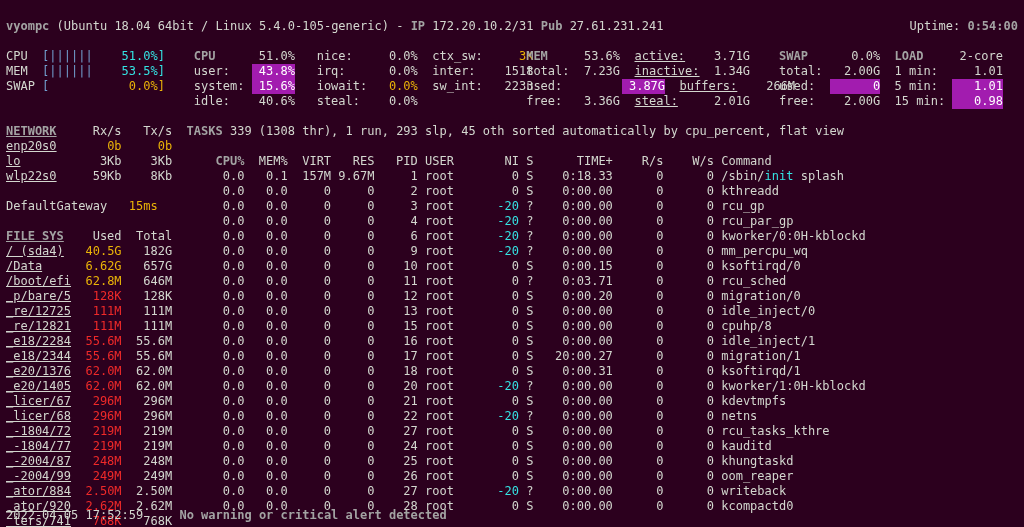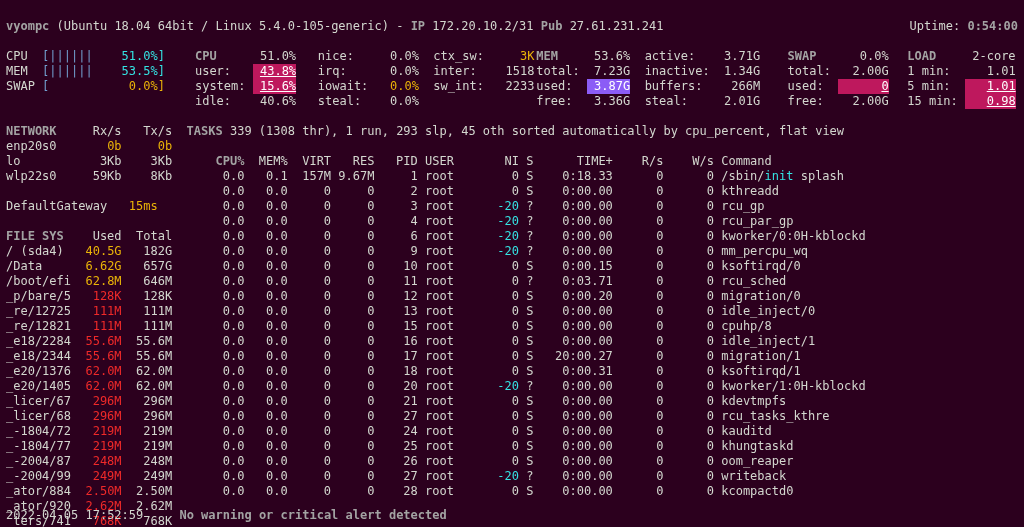--- a/index.html
+++ b/index.html
@@ -1,38 +1,38 @@
 <!DOCTYPE html>
 <html><head>
 <meta charset="utf-8">
 <style>
   html,body{margin:0;padding:0;background:#2c001e;color:#d3d7cf;font-family:"DejaVu Sans Mono","Liberation Mono",monospace;font-size:12px;line-height:15px;width:1024px;height:527px;overflow:hidden;}
   .white{color:#a3a3a3;font-weight:bold;}
   .cyan{color:#34e2e2;}
   .green{color:#eab308;}
   .red{color:#ef2929;}
-  .hl-green{background:#be185d;color:#fff;text-decoration:underline;}
-  .hl-blue{background:#8b5cf6;color:#fff;}
+  .hl-green{background:#a21caf;color:#fff;}
+  .hl-blue{background:#a21caf;color:#fff;margin-left:45px;}
   .bar{color:#729fcf;}
   .root{padding:4px 6px;}
   .row{white-space:pre;}
   span{display:inline-block;}
-  .w3{width:3ch;} .w5{width:5ch;} .w6{width:6ch;} .w7{width:7ch;} .w8{width:8ch;} .w9{width:9ch;} .w10{width:10ch;} .w12{width:12ch;}
+  .w3{width:3ch;} .w5{width:5ch;} .w6{width:6ch;} .w7{width:7ch;} .w8{width:8ch;} .w9{width:9ch;} .w10{width:10ch;text-decoration:underline;} .w12{width:12ch;}
   .r{text-align:right;}
 </style>
 </head>
 <body>
 <div class="root">
 
 <div class="row">
 <span class="white">vyompc</span> <span>(Ubuntu 18.04 64bit / Linux 5.4.0-105-generic)</span> - <span class="white">IP</span> <span>172.20.10.2/31</span> <span class="white">Pub</span> <span>27.61.231.241</span><span style="float:right"><span>Uptime:</span> <span class="white">0:54:00</span></span>
 </div>
 <div class="row">&nbsp;</div>
 
-<div style="display:flex;gap:9px">
+<div style="display:flex;gap:0">
 
   <div style="width:26ch">
     <div class="row"><span class="w5">CPU</span><span class="bar w8">[||||||</span><span class="cyan w9 r">51.0%]</span></div>
     <div class="row"><span class="w5">MEM</span><span class="bar w8">[||||||</span><span class="cyan w9 r">53.5%]</span></div>
     <div class="row"><span class="w5">SWAP</span><span class="bar w8">[</span><span class="green w9 r">0.0%]</span></div>
   </div>
 
   <div style="width:46ch">
     <div class="row"><span class="white w8">CPU</span><span class="w6 r">51.0%</span>   <span class="w8">nice:</span><span class="w6 r">0.0%</span>  <span class="w8">ctx_sw:</span><span class="green w6 r">3K</span></div>
     <div class="row"><span class="w8">user:</span><span class="hl-green w6 r">43.8%</span>   <span class="w8">irq:</span><span class="w6 r">0.0%</span>  <span class="w8">inter:</span><span class="w6 r">1518</span></div>
@@ -114,20 +114,21 @@
           <div class="row">  <span class="w6 r">0.0</span><span class="w6 r">0.0</span><span class="w6 r">0</span><span class="w6 r">0</span><span class="w6 r">10</span> <span class="w8">root</span><span class="w5 r ">0</span> <span class="w3">S</span><span class="w9 r">0:00.15</span><span class="w7 r">0</span><span class="w7 r">0</span> <span>ksoftirqd/0</span></div>
           <div class="row">  <span class="w6 r">0.0</span><span class="w6 r">0.0</span><span class="w6 r">0</span><span class="w6 r">0</span><span class="w6 r">11</span> <span class="w8">root</span><span class="w5 r ">0</span> <span class="w3">?</span><span class="w9 r">0:03.71</span><span class="w7 r">0</span><span class="w7 r">0</span> <span>rcu_sched</span></div>
           <div class="row">  <span class="w6 r">0.0</span><span class="w6 r">0.0</span><span class="w6 r">0</span><span class="w6 r">0</span><span class="w6 r">12</span> <span class="w8">root</span><span class="w5 r ">0</span> <span class="w3">S</span><span class="w9 r">0:00.20</span><span class="w7 r">0</span><span class="w7 r">0</span> <span>migration/0</span></div>
           <div class="row">  <span class="w6 r">0.0</span><span class="w6 r">0.0</span><span class="w6 r">0</span><span class="w6 r">0</span><span class="w6 r">13</span> <span class="w8">root</span><span class="w5 r ">0</span> <span class="w3">S</span><span class="w9 r">0:00.00</span><span class="w7 r">0</span><span class="w7 r">0</span> <span>idle_inject/0</span></div>
           <div class="row">  <span class="w6 r">0.0</span><span class="w6 r">0.0</span><span class="w6 r">0</span><span class="w6 r">0</span><span class="w6 r">15</span> <span class="w8">root</span><span class="w5 r ">0</span> <span class="w3">S</span><span class="w9 r">0:00.00</span><span class="w7 r">0</span><span class="w7 r">0</span> <span>cpuhp/8</span></div>
           <div class="row">  <span class="w6 r">0.0</span><span class="w6 r">0.0</span><span class="w6 r">0</span><span class="w6 r">0</span><span class="w6 r">16</span> <span class="w8">root</span><span class="w5 r ">0</span> <span class="w3">S</span><span class="w9 r">0:00.00</span><span class="w7 r">0</span><span class="w7 r">0</span> <span>idle_inject/1</span></div>
           <div class="row">  <span class="w6 r">0.0</span><span class="w6 r">0.0</span><span class="w6 r">0</span><span class="w6 r">0</span><span class="w6 r">17</span> <span class="w8">root</span><span class="w5 r ">0</span> <span class="w3">S</span><span class="w9 r">20:00.27</span><span class="w7 r">0</span><span class="w7 r">0</span> <span>migration/1</span></div>
           <div class="row">  <span class="w6 r">0.0</span><span class="w6 r">0.0</span><span class="w6 r">0</span><span class="w6 r">0</span><span class="w6 r">18</span> <span class="w8">root</span><span class="w5 r ">0</span> <span class="w3">S</span><span class="w9 r">0:00.31</span><span class="w7 r">0</span><span class="w7 r">0</span> <span>ksoftirqd/1</span></div>
           <div class="row">  <span class="w6 r">0.0</span><span class="w6 r">0.0</span><span class="w6 r">0</span><span class="w6 r">0</span><span class="w6 r">20</span> <span class="w8">root</span><span class="w5 r cyan">-20</span> <span class="w3">?</span><span class="w9 r">0:00.00</span><span class="w7 r">0</span><span class="w7 r">0</span> <span>kworker/1:0H-kblockd</span></div>
           <div class="row">  <span class="w6 r">0.0</span><span class="w6 r">0.0</span><span class="w6 r">0</span><span class="w6 r">0</span><span class="w6 r">21</span> <span class="w8">root</span><span class="w5 r ">0</span> <span class="w3">S</span><span class="w9 r">0:00.00</span><span class="w7 r">0</span><span class="w7 r">0</span> <span>kdevtmpfs</span></div>
+          <div class="row">  <span class="w6 r">0.0</span><span class="w6 r">0.0</span><span class="w6 r">0</span><span class="w6 r">0</span><span class="w6 r">22</span> <span class="w8">root</span><span class="w5 r cyan">-20</span> <span class="w3">?</span><span class="w9 r">0:00.00</span><span class="w7 r">0</span><span class="w7 r">0</span> <span>netns</span></div>
           <div class="row">  <span class="w6 r">0.0</span><span class="w6 r">0.0</span><span class="w6 r">0</span><span class="w6 r">0</span><span class="w6 r">27</span> <span class="w8">root</span><span class="w5 r ">0</span> <span class="w3">S</span><span class="w9 r">0:00.00</span><span class="w7 r">0</span><span class="w7 r">0</span> <span>rcu_tasks_kthre</span></div>
           <div class="row">  <span class="w6 r">0.0</span><span class="w6 r">0.0</span><span class="w6 r">0</span><span class="w6 r">0</span><span class="w6 r">24</span> <span class="w8">root</span><span class="w5 r ">0</span> <span class="w3">S</span><span class="w9 r">0:00.00</span><span class="w7 r">0</span><span class="w7 r">0</span> <span>kauditd</span></div>
           <div class="row">  <span class="w6 r">0.0</span><span class="w6 r">0.0</span><span class="w6 r">0</span><span class="w6 r">0</span><span class="w6 r">25</span> <span class="w8">root</span><span class="w5 r ">0</span> <span class="w3">S</span><span class="w9 r">0:00.00</span><span class="w7 r">0</span><span class="w7 r">0</span> <span>khungtaskd</span></div>
           <div class="row">  <span class="w6 r">0.0</span><span class="w6 r">0.0</span><span class="w6 r">0</span><span class="w6 r">0</span><span class="w6 r">26</span> <span class="w8">root</span><span class="w5 r ">0</span> <span class="w3">S</span><span class="w9 r">0:00.00</span><span class="w7 r">0</span><span class="w7 r">0</span> <span>oom_reaper</span></div>
           <div class="row">  <span class="w6 r">0.0</span><span class="w6 r">0.0</span><span class="w6 r">0</span><span class="w6 r">0</span><span class="w6 r">27</span> <span class="w8">root</span><span class="w5 r cyan">-20</span> <span class="w3">?</span><span class="w9 r">0:00.00</span><span class="w7 r">0</span><span class="w7 r">0</span> <span>writeback</span></div>
           <div class="row">  <span class="w6 r">0.0</span><span class="w6 r">0.0</span><span class="w6 r">0</span><span class="w6 r">0</span><span class="w6 r">28</span> <span class="w8">root</span><span class="w5 r ">0</span> <span class="w3">S</span><span class="w9 r">0:00.00</span><span class="w7 r">0</span><span class="w7 r">0</span> <span>kcompactd0</span></div>
         </div>
   </div>
 </div>
 

